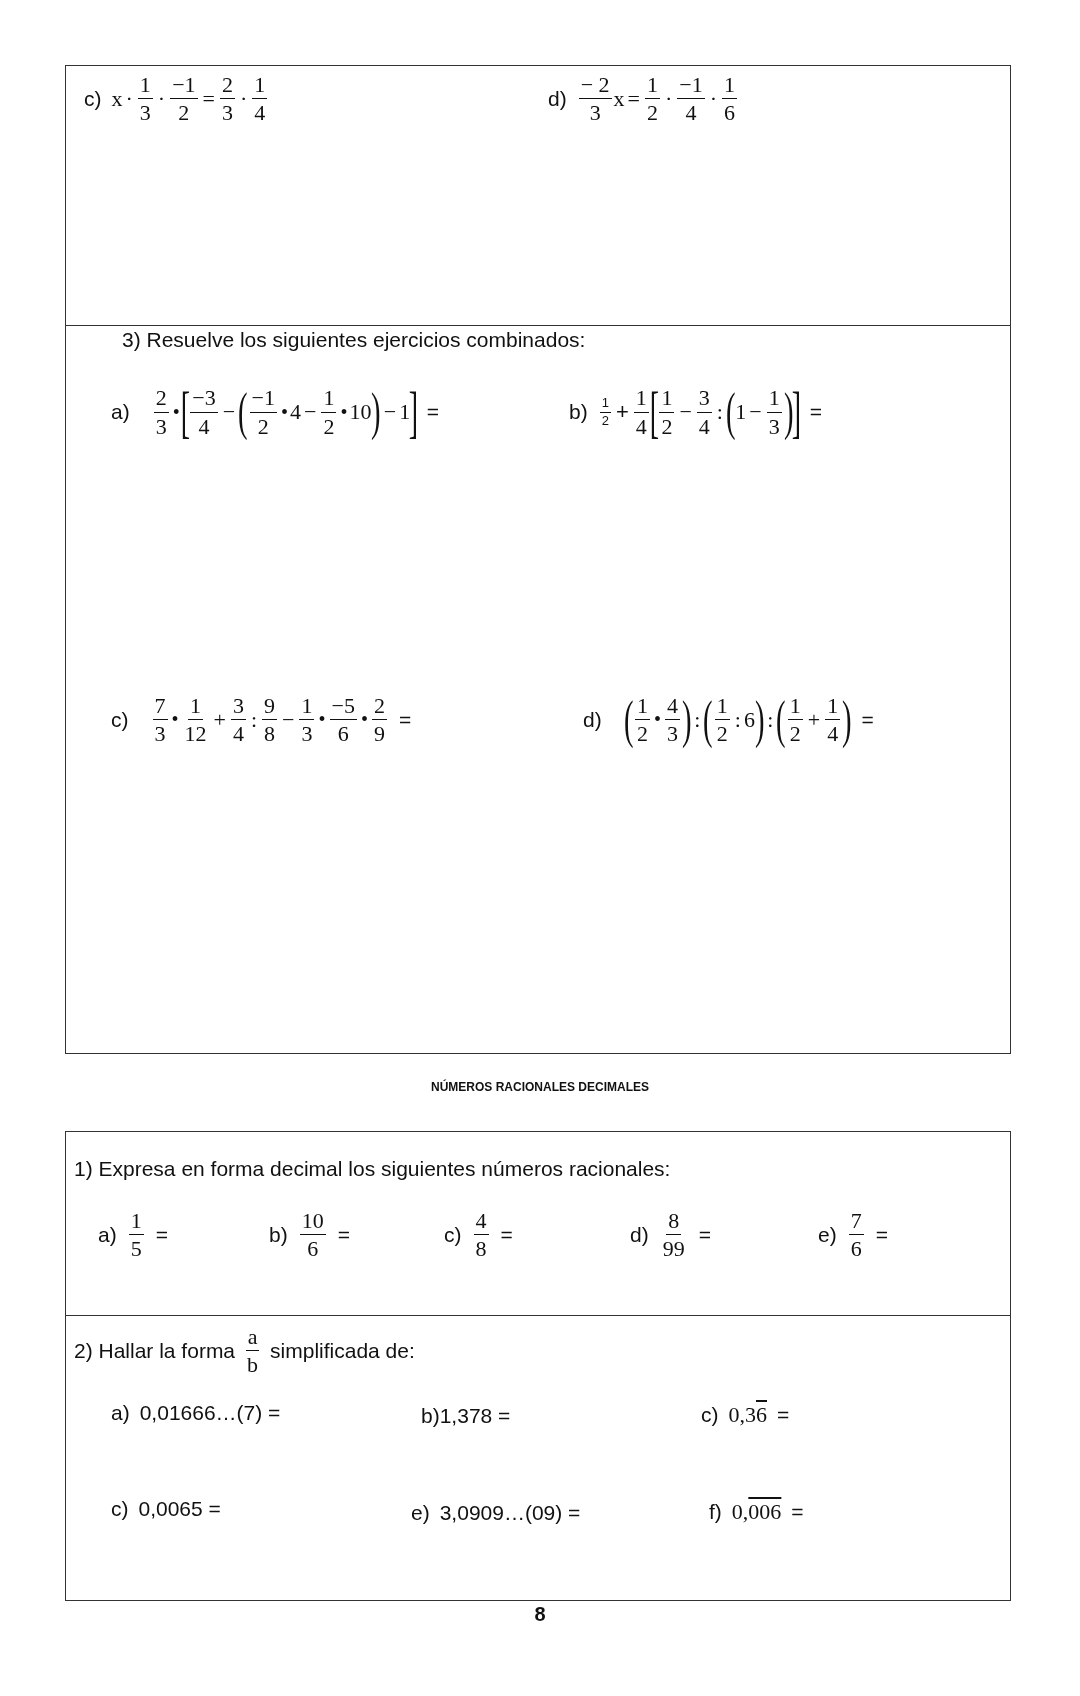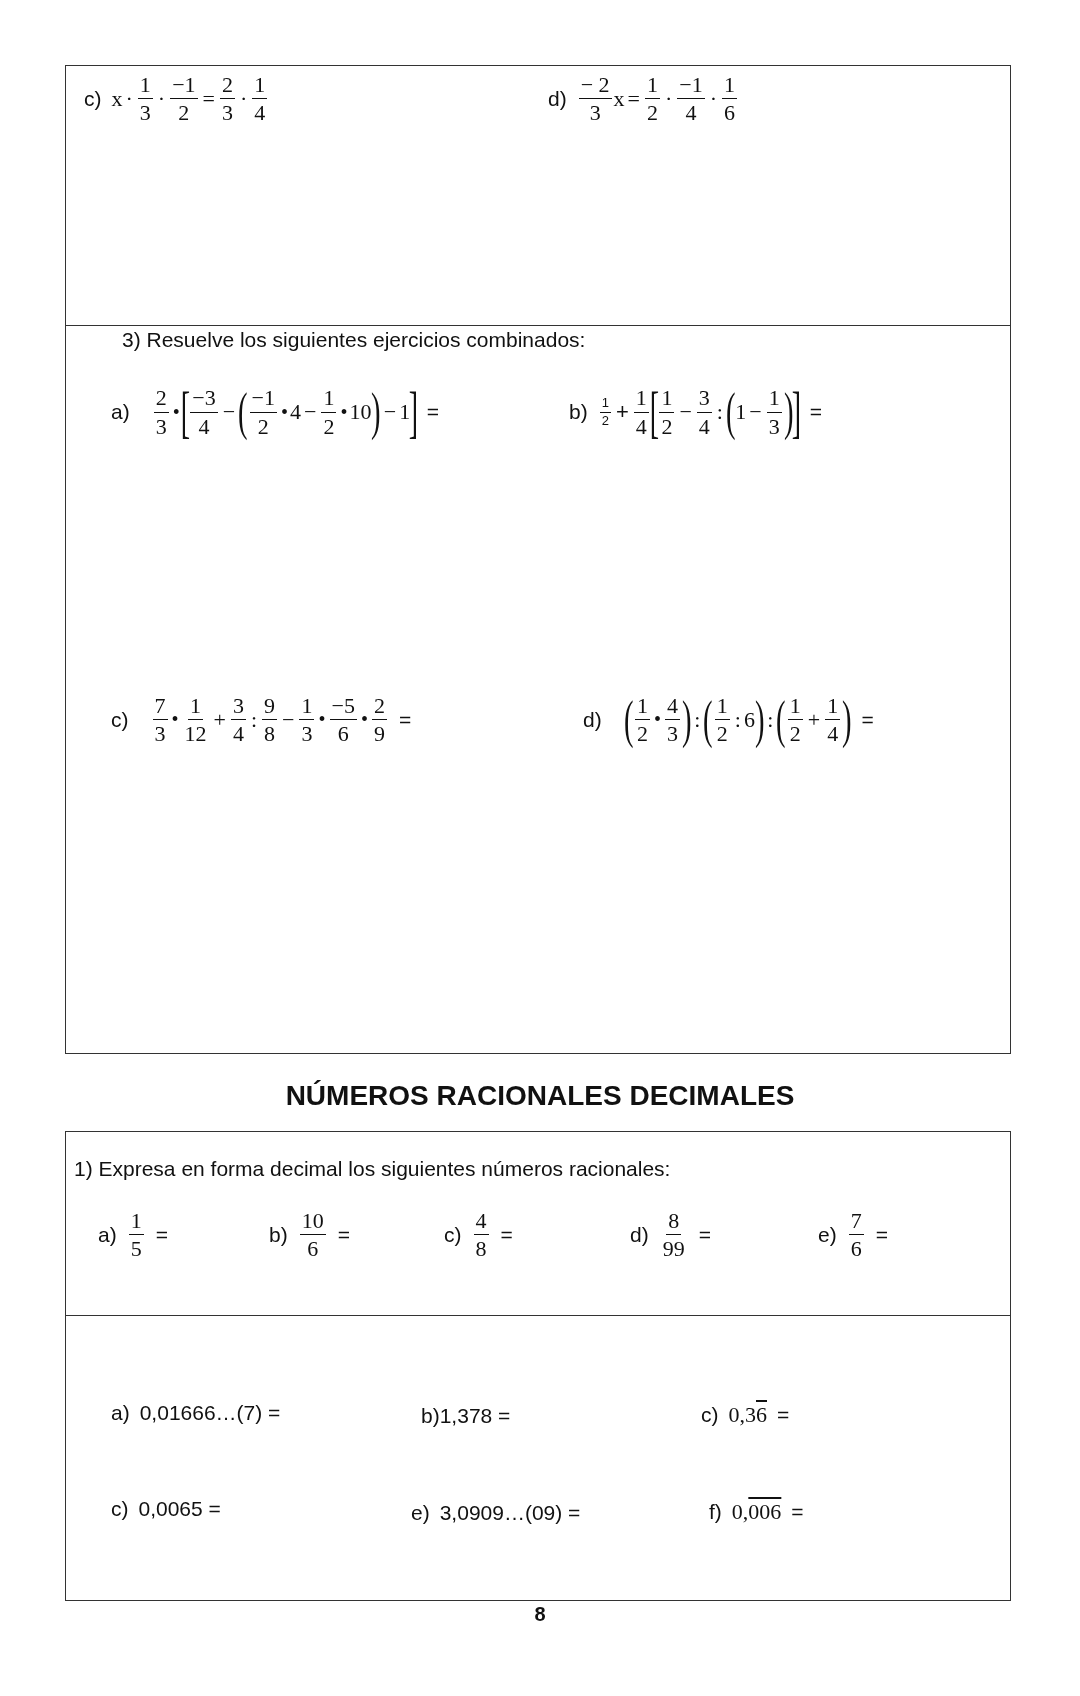--- a/index.html
+++ b/index.html
@@ -13,21 +13,21 @@
   .expr { display:inline-flex; align-items:center; font-family:"Liberation Serif", serif; font-size:22px; white-space:nowrap; }
   .frac { display:inline-flex; flex-direction:column; align-items:center; vertical-align:middle; margin:0 2px; line-height:1.15; }
   .frac .num { padding:0 2px 1px; border-bottom:1.3px solid #111; }
   .frac .den { padding:1px 2px 0; }
   .frac.small { font-family:"Liberation Sans", sans-serif; font-size:13px; }
   .op { margin:0 3px; }
   .eq { font-family:"Liberation Sans", sans-serif; margin-left:10px; font-size:21px; }
   .bigparen { font-size:52px; font-weight:100; line-height:1; transform:scaleX(0.55); display:inline-block; margin:0 -4px; }
   .bigbrack { font-size:56px; font-weight:100; line-height:1; transform:scaleX(0.5); display:inline-block; margin:0 -6px; }
   .dot { font-size:20px; margin:0 2px; }
-  .title { position:absolute; left:0; width:1080px; top:1080px; text-align:center; font-family:"Liberation Sans", sans-serif; font-weight:bold; font-size:28px; }
+  .title { position:absolute; left:0; width:1080px; top:1080px; text-align:center; font-family:"Liberation Sans", sans-serif; font-weight:bold; font-size:12px; }
   .pagenum { position:absolute; left:0; width:1080px; top:1603px; text-align:center; font-family:"Liberation Sans", sans-serif; font-weight:bold; font-size:20px; }
   .ovl { text-decoration:overline; }
   .item { position:absolute; display:flex; align-items:center; }
 </style>
 </head>
 <body>
 
 <div class="box" style="top:65px; height:989px;">
 
   <div class="item" style="left:18px; top:6px;">
@@ -292,20 +292,30 @@
         <span class="frac">
           <span class="num">7</span>
           <span class="den">6</span>
         </span>
         <span class="eq">=</span>
       </span>
   </div>
 
   <div class="divider" style="top:183px;"></div>
 
+  <div class="item" style="left:8px; top:192px;">
+    <span class="qtext">2) Hallar la forma</span>
+    <span class="expr" style="margin:0 8px;">
+        <span class="frac">
+          <span class="num">a</span>
+          <span class="den">b</span>
+        </span>
+      </span>
+    <span class="qtext">simplificada de:</span>
+  </div>
 
   <div class="item qtext" style="left:45px; top:269px;">
     <span class="lbl">a)</span>
       <span>0,01666…(7) =</span>
   </div>
   <div class="item qtext" style="left:355px; top:272px;">
     <span>b)</span>
       <span>1,378 =</span>
   </div>
   <div class="item" style="left:635px; top:270px;">

